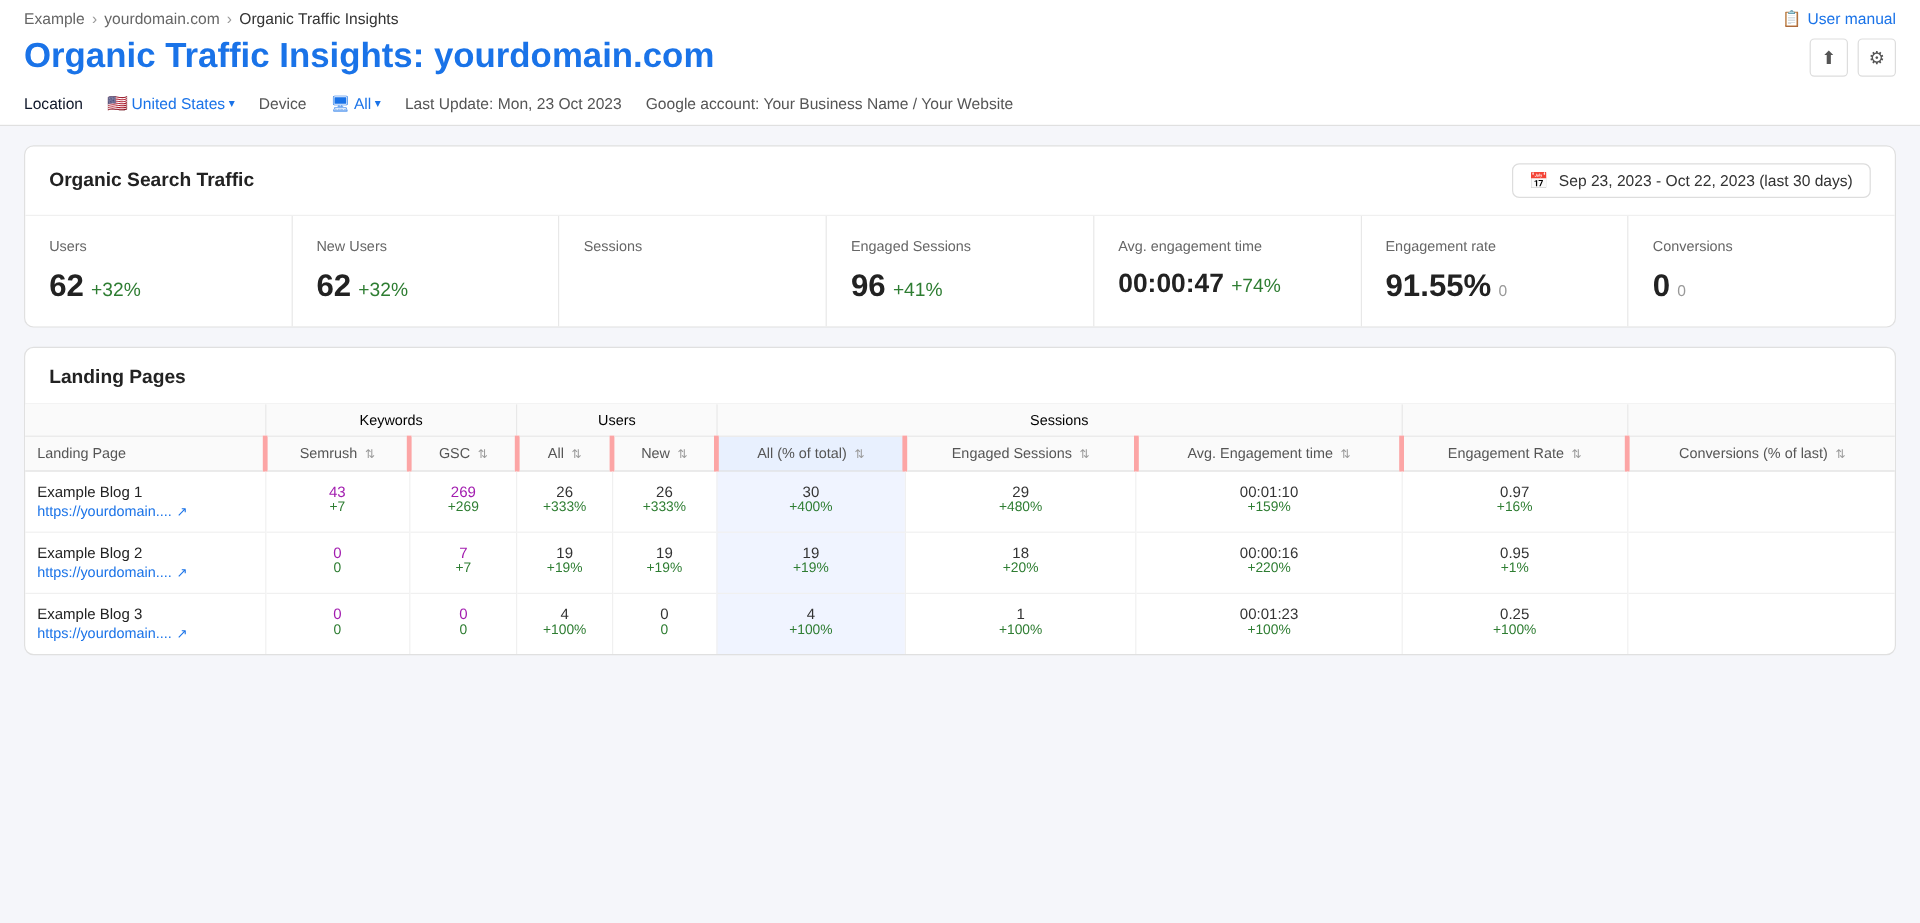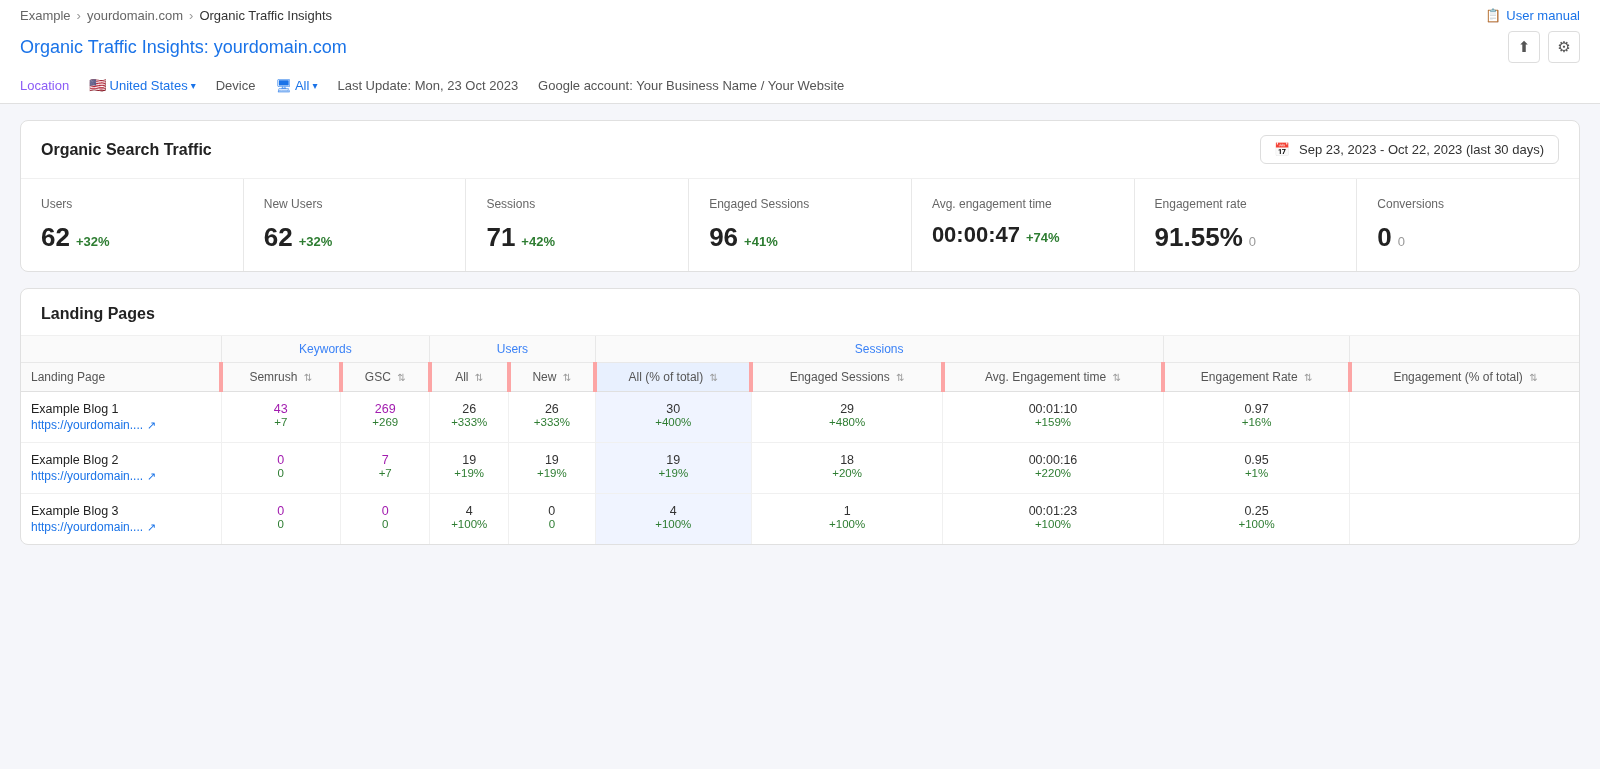--- a/index.html
+++ b/index.html
@@ -33,22 +33,22 @@
       align-items: center;
       gap: 5px;
     }
     .page-title-row {
       display: flex;
       align-items: center;
       justify-content: space-between;
       padding: 4px 0 8px;
     }
     .page-title {
-      font-size: 18px;
-      font-weight: normal;
+      font-size: 29px;
+      font-weight: bold;
       color: #222;
     }
     .page-title span {
       color: #1a73e8;
     }
     .title-actions {
       display: flex;
       gap: 8px;
     }
     .icon-btn {
@@ -135,23 +135,23 @@
     .metric-value {
       font-size: 26px;
       font-weight: bold;
       color: #222;
       display: flex;
       align-items: baseline;
       gap: 6px;
       margin-top: 11px;
     }
     .metric-change {
-      font-size: 13px;
+      font-size: 16px;
       color: #2e7d32;
-      font-weight: bold;
+      font-weight: normal;
     }
     .metric-sub {
       font-size: 13px;
       color: #999;
       font-weight: normal;
     }
     
     .landing-pages-card {
       background: #fff;
       border: 1px solid #e0e0e0;
@@ -171,21 +171,21 @@
       font-size: 12.5px;
     }
     .col-group-header {
       background: #fafafa;
       border-bottom: 1px solid #e8e8e8;
     }
     .col-group-header th {
       padding: 6px 10px;
       text-align: center;
       font-weight: 500;
-      color: #3b82f6;
+      color: #000000;
       border-right: 1px solid #e8e8e8;
       font-size: 12px;
     }
     .col-group-header th:last-child { border-right: none; }
     
     .col-header-row {
       background: #fafafa;
       border-bottom: 1px solid #e0e0e0;
     }
     .col-header-row th {
@@ -268,21 +268,21 @@
     <h1 class="page-title">
       <span>Organic Traffic Insights:</span>
       <span>yourdomain.com</span>
     </h1>
     <div class="title-actions">
       <button class="icon-btn" title="Export">⬆</button>
       <button class="icon-btn" title="Settings">⚙</button>
     </div>
   </div>
   <div class="filters-row">
-    <span style="color:#8b5cf6;text-align:right;">
+    <span style="color:#0f172a;text-align:right;">
       <span>Location</span>
     </span>
     <span class="filter-link">
       <span class="flag">🇺🇸</span>
       <span>United States</span>
       <span class="chevron">▾</span>
     </span>
     <span style="color:#555;">
       <span>Device</span>
     </span>
@@ -325,24 +325,20 @@
       <div class="metric-cell">
         <div class="metric-label">New Users</div>
         <div class="metric-value">
           <span>62</span>
           <span class="metric-change">+32%</span>
         </div>
       </div>
 
       <div class="metric-cell">
         <div class="metric-label">Sessions</div>
-        <div class="metric-value">
-          <span>71</span>
-          <span class="metric-change">+42%</span>
-        </div>
       </div>
 
       <div class="metric-cell">
         <div class="metric-label">Engaged Sessions</div>
         <div class="metric-value">
           <span>96</span>
           <span class="metric-change">+41%</span>
         </div>
       </div>
 
@@ -422,21 +418,21 @@
           </th>
           <th style="cursor:pointer; text-align:center;">
             <span>Avg. Engagement time</span>
             <span class="sort-icon">⇅</span>
           </th>
           <th style="cursor:pointer; text-align:center;">
             <span>Engagement Rate</span>
             <span class="sort-icon">⇅</span>
           </th>
           <th style="cursor:pointer; text-align:center;">
-            <span>Engagement (% of total)</span>
+            <span>Conversions (% of last)</span>
             <span class="sort-icon">⇅</span>
           </th>
         </tr>
       </thead>
       <tbody>
 
         <tr>
           <td>
             <div class="landing-page-name">Example Blog 1</div>
             <div class="landing-page-url">

